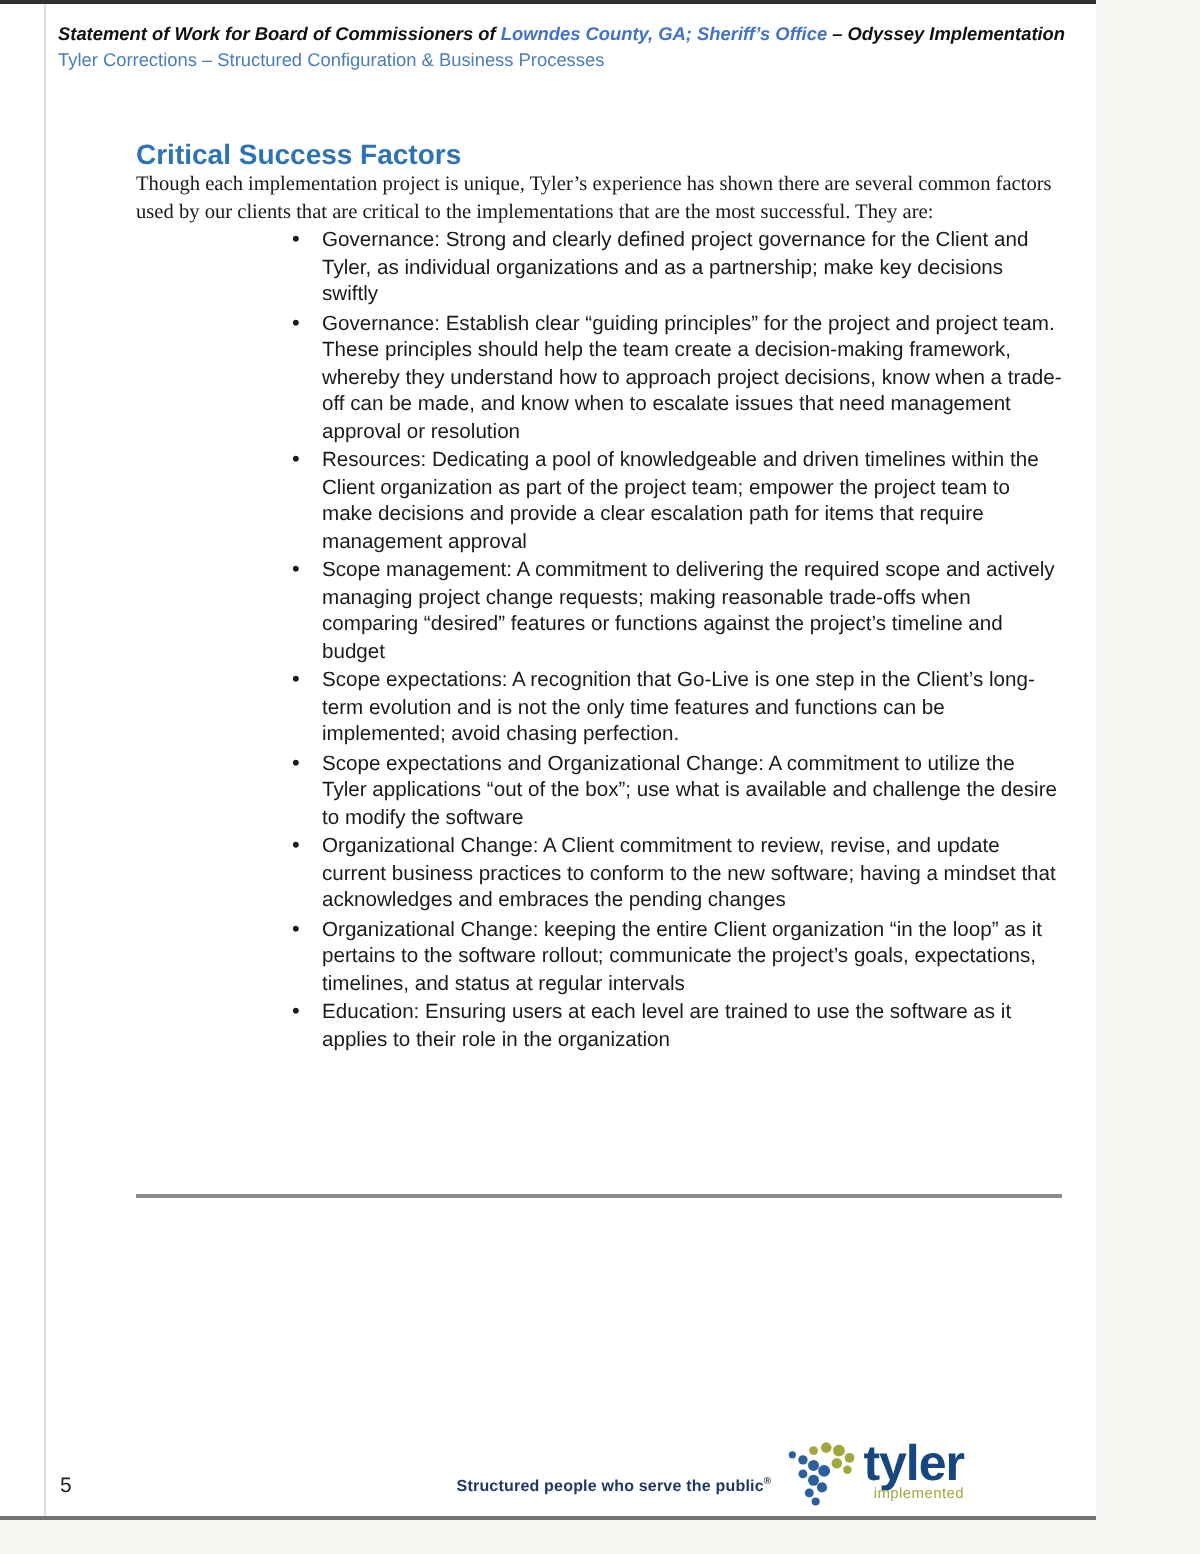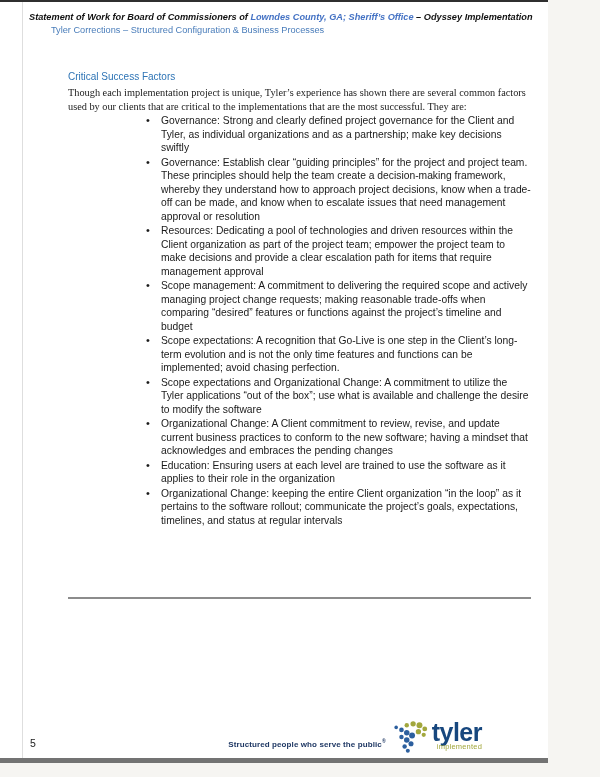--- a/index.html
+++ b/index.html
@@ -6,46 +6,46 @@
   body {
     width:600px; height:777px;
     background:#f6f5f2;
     font-family:"Liberation Sans", sans-serif;
     -webkit-font-smoothing:antialiased;
   }
   .page {
     position:relative;
     width:548px; height:758px;
     background:#ffffff;
-    border-bottom:5px solid #737373;
+    border-bottom:2px solid #737373;
     overflow:hidden;
   }
   .top-edge {
     position:absolute; top:0; left:0; width:600px; height:2px;
     background:#2f2f2f;
   }
   .left-page-line {
     position:absolute; top:2px; bottom:0; left:22px; width:1px;
     background:#dedede;
   }
   
   .header {
     position:absolute; top:11px; left:29px; width:560px;
     font-size:9.2px; line-height:13px;
   }
   .header-line1 { font-weight:bold; font-style:italic; color:#111111; white-space:nowrap; }
   .header-line1 .hl { color:#4472c4; }
-  .header-line2 { color:#4a7dba; font-size:9.2px; white-space:nowrap;margin-left:22px; }
+  .header-line2 { color:#4a7dba; font-size:9.2px; white-space:nowrap; }
   
   .content {
     position:absolute; top:70px; left:68px; width:465px;
     font-size:10.3px; line-height:13.5px; color:#1a1a1a;
   }
   .section-heading {
-    color:#2e74b5; font-weight:normal; font-size:10px; line-height:14px;
+    color:#2e74b5; font-weight:bold; font-size:14px; line-height:14px;
     margin:0 0 2px 0;
   }
   .intro { margin:0;font-family:Liberation Serif, serif; }
   ul.bullets {
     list-style:none; margin:1px 0 0 0; padding:0;
   }
   ul.bullets li {
     position:relative; padding-left:92px; margin:1px;
   }
   ul.bullets li::before {
@@ -95,27 +95,27 @@
     <div class="header-line1"><span>Statement of Work for Board of Commissioners of </span><span class="hl">Lowndes County, GA; Sheriff’s Office</span><span> – Odyssey Implementation</span></div>
     <div class="header-line2">Tyler Corrections – Structured Configuration &amp; Business Processes</div>
   </div>
 
   <div class="content">
     <h2 class="section-heading">Critical Success Factors</h2>
     <p class="intro">Though each implementation project is unique, Tyler’s experience has shown there are several common factors used by our clients that are critical to the implementations that are the most successful. They are:</p>
     <ul class="bullets">
       <li>Governance: Strong and clearly defined project governance for the Client and Tyler, as individual organizations and as a partnership; make key decisions swiftly</li>
       <li>Governance: Establish clear “guiding principles” for the project and project team. These principles should help the team create a decision-making framework, whereby they understand how to approach project decisions, know when a trade-off can be made, and know when to escalate issues that need management approval or resolution</li>
-      <li>Resources: Dedicating a pool of technologies and driven resources within the Client organization as part of the project team; empower the project team to make decisions and provide a clear escalation path for items that require management approval</li>
+      <li>Resources: Dedicating a pool of knowledgeable and driven timelines within the Client organization as part of the project team; empower the project team to make decisions and provide a clear escalation path for items that require management approval</li>
       <li>Scope management: A commitment to delivering the required scope and actively managing project change requests; making reasonable trade-offs when comparing “desired” features or functions against the project’s timeline and budget</li>
       <li>Scope expectations: A recognition that Go-Live is one step in the Client’s long-term evolution and is not the only time features and functions can be implemented; avoid chasing perfection.</li>
       <li>Scope expectations and Organizational Change: A commitment to utilize the Tyler applications “out of the box”; use what is available and challenge the desire to modify the software</li>
       <li>Organizational Change: A Client commitment to review, revise, and update current business practices to conform to the new software; having a mindset that acknowledges and embraces the pending changes</li>
+      <li>Organizational Change: keeping the entire Client organization “in the loop” as it pertains to the software rollout; communicate the project’s goals, expectations, timelines, and status at regular intervals</li>
       <li>Education: Ensuring users at each level are trained to use the software as it applies to their role in the organization</li>
-      <li>Organizational Change: keeping the entire Client organization “in the loop” as it pertains to the software rollout; communicate the project’s goals, expectations, timelines, and status at regular intervals</li>
     </ul>
   </div>
 
   <div class="footnote-rule"></div>
 
   <div class="page-number">5</div>
 
   <div class="footer-right">
     <div class="tagline"><span>Structured people who serve the public</span><sup>®</sup></div>
     <div class="logo">

